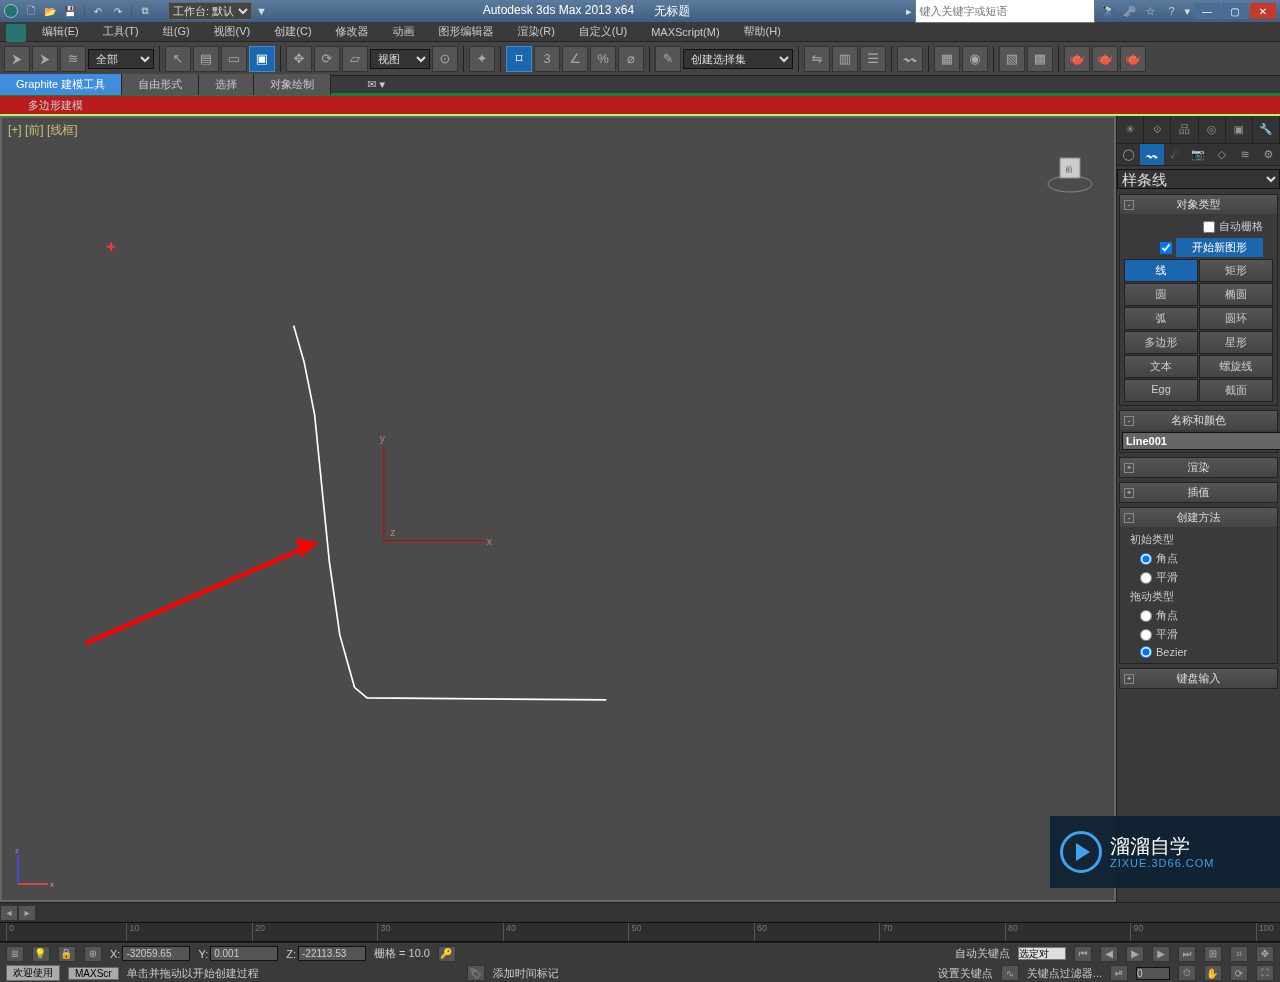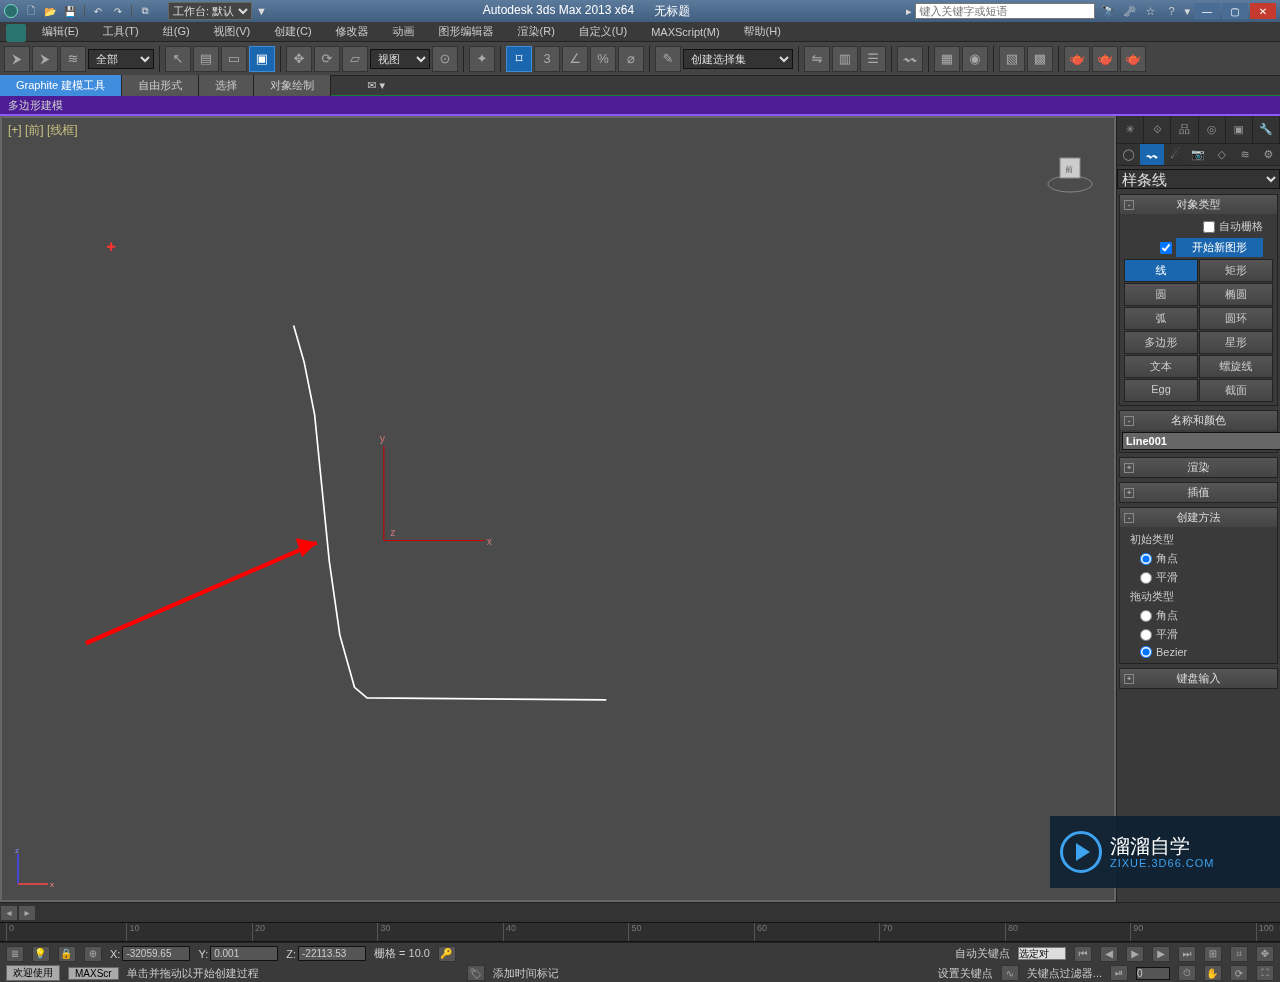--- a/index.html
+++ b/index.html
@@ -7,21 +7,21 @@
 
 
 .titlebar { height: 22px; background: linear-gradient(#5b7a9c,#3f5e80); display: flex; align-items: center; padding: 0 4px; gap: 4px; color: #ddd; }
 .titlebar .icon-app { width: 14px; height: 14px; background: #2a6e6e; border-radius: 50%; border: 1px solid #7db; }
 .titlebar .qat { display: flex; gap: 2px; }
 .titlebar .qat button { width: 18px; height: 16px; background: transparent; border: 0; color: #ddd; cursor: default; font-size: 10px; }
 .titlebar .qat .sep { width: 1px; background: #555; margin: 2px; }
 .titlebar .workspace { margin-left: 6px; }
 .titlebar select { background: #444; color: #ddd; border: 1px solid #666; font-size: 11px; height: 18px; }
 .titlebar .apptitle { margin: 0 auto; color: #fff; font-size: 12px; display: flex; gap: 20px; }
-.titlebar .search { width: 180px; height: 16px; background: #fff; border: 1px solid #777; font-size: 11px; padding: 0 3px; color: #888; }
+.titlebar .search { width: 180px; height: 24px; background: #fff; border: 1px solid #777; font-size: 11px; padding: 0 3px; color: #888; }
 .titlebar .help-icons { display: flex; gap: 3px; }
 .titlebar .help-icons span { width: 18px; height: 16px; display: inline-flex; align-items: center; justify-content: center; color: #ccc; }
 .titlebar .winbtns { display: flex; gap: 2px; }
 .titlebar .winbtns button { width: 26px; height: 16px; border: 0; color: #fff; font-size: 10px; }
 .titlebar .winbtns .min { background: #4a6d96; }
 .titlebar .winbtns .max { background: #4a6d96; }
 .titlebar .winbtns .close { background: #c43a2f; }
 
 
 .menubar { height: 20px; background: #3a3a3a; border-bottom: 1px solid #222; display: flex; align-items: center; padding-left: 30px; }
@@ -30,27 +30,27 @@
 
 
 .maintoolbar { height: 34px; background: #444; border-bottom: 1px solid #222; display: flex; align-items: center; gap: 2px; padding: 2px 4px; }
 .maintoolbar .tb { width: 26px; height: 26px; background: #555; border: 1px solid #333; display: inline-flex; align-items: center; justify-content: center; color: #aaa; font-size: 13px; }
 .maintoolbar .tb.active { background: #1b67af; border-color: #3c8bd6; color: #fff; }
 .maintoolbar select { background: #444; color: #ddd; border: 1px solid #666; height: 20px; font-size: 11px; }
 .maintoolbar .sep { width: 1px; background: #222; height: 26px; margin: 0 3px; }
 .maintoolbar .combo { background: #333; color: #ddd; border: 1px solid #111; height: 20px; font-size: 11px; padding: 0 3px; }
 
 
-.ribbon { height: 20px; background: #3a3a3a; border-bottom: 1px solid #15803d; display: flex; align-items: center; }
+.ribbon { height: 20px; background: #3a3a3a; border-bottom: 3px solid #15803d; display: flex; align-items: center; }
 .ribbon .tab { padding: 3px 16px; background: #555; color: #ccc; border-right: 1px solid #222; }
 .ribbon .tab.active { background: #3f8ddc; color: #fff; }
 .ribbon .rend { padding: 2px 6px; margin-left: 30px; }
 
 
-.subribbon { height: 20px; background: #4c1d95; border-bottom: 2px solid #8b5cf6; display: flex; align-items: center; padding-left: 0; gap: 4px; }
+.subribbon { height: 20px; background: #b91c1c; border-bottom: 2px solid #bef264; display: flex; align-items: center; padding-left: 20px; gap: 4px; }
 .subribbon .btn { padding: 2px 8px; color: #ccc; }
 
 
 .body { display: flex; height: calc(982px - 22px - 20px - 34px - 20px - 20px - 20px - 20px - 22px - 18px); }
 .viewport { flex: 1; position: relative; background: #4b4b4b; border: 2px solid #666; }
 .viewport .label { position: absolute; top: 4px; left: 6px; color: #c9c083; font-size: 12px; }
 .viewport svg.scene { position: absolute; inset: 0; width: 100%; height: 100%; }
 .viewcube { position: absolute; top: 30px; right: 20px; width: 48px; height: 48px; }
 .axis-tripod { position: absolute; bottom: 6px; left: 6px; width: 50px; height: 50px; }
 .cmdpanel { width: 164px; background: #3a3a3a; border-left: 1px solid #222; display: flex; flex-direction: column; font-size: 11px; overflow: hidden; }

